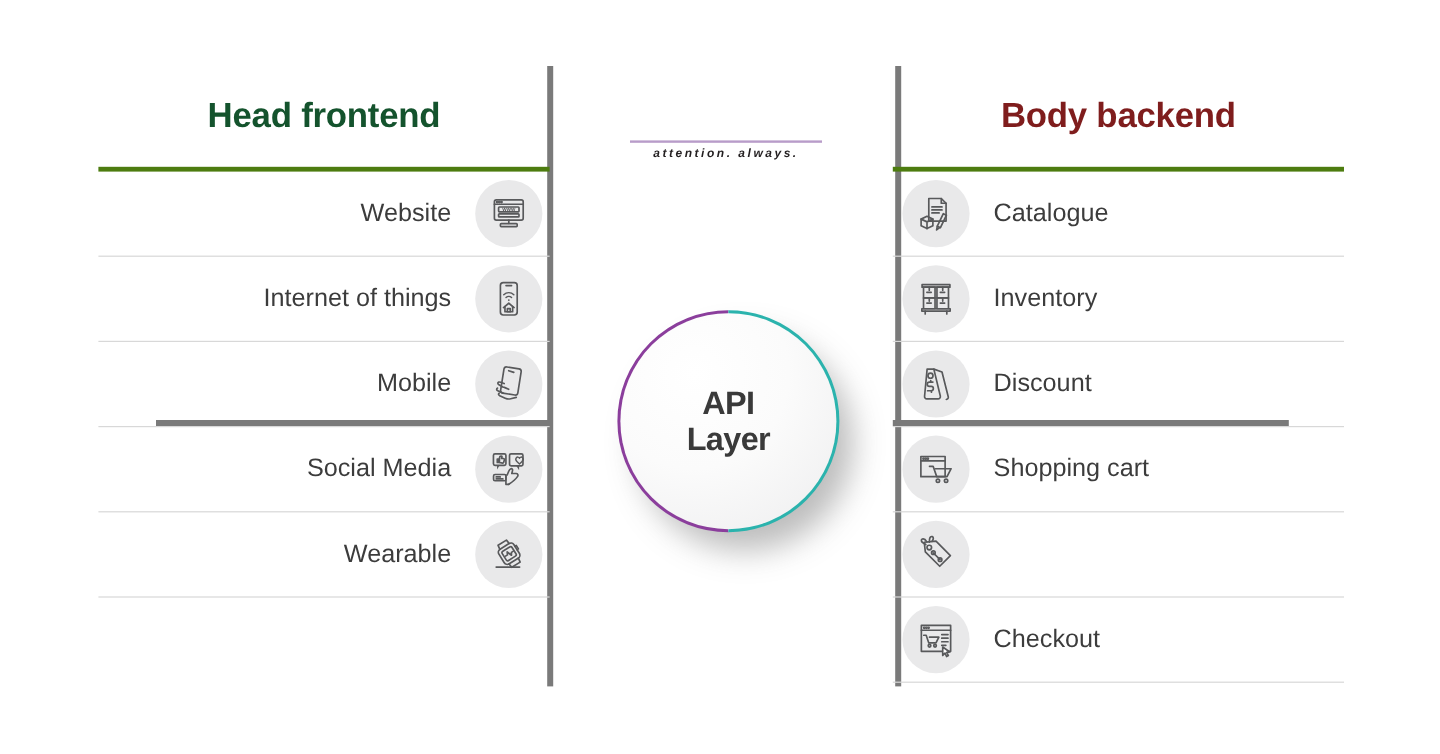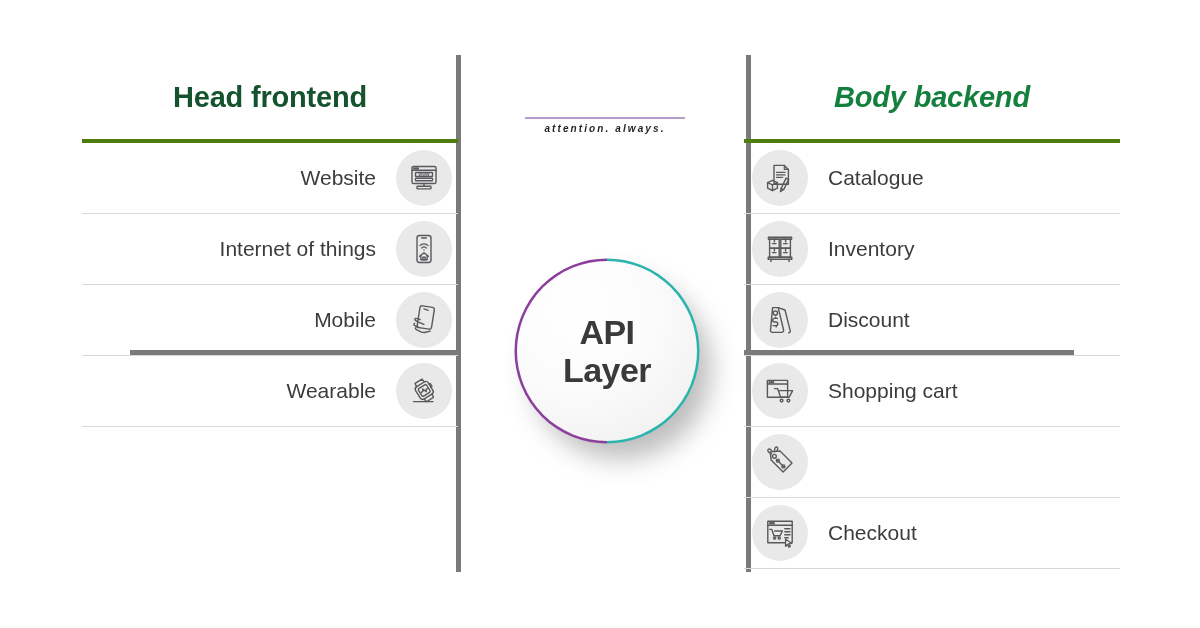--- a/index.html
+++ b/index.html
@@ -26,21 +26,21 @@
   .col.right{left:744px;}
 
   .col-title{
     height:84px;line-height:84px;
     text-align:center;
     font-size:29px;font-weight:bold;
     letter-spacing:-0.2px;
     white-space:nowrap;
   }
   .col.left .col-title{color:#14532d;}
-  .col.right .col-title{color:#15803d;font-style:italic;}
+  .col.right .col-title{color:#7f1d1d;}
 
   .rows{border-top:4px solid #4d7c0f;}
   .row{
     height:71px;
     border-bottom:1px solid #d8d8d8;
     display:flex;align-items:center;
     box-sizing:border-box;
   }
   .col.left .row{justify-content:flex-end;padding-right:6px;}
   .col.right .row{justify-content:flex-start;padding-left:8px;}
@@ -106,21 +106,21 @@
     position:absolute;left:0;top:0;width:196px;height:196px;
   }
   .hub-inner{
     position:absolute;left:8px;top:8px;width:180px;height:180px;
     border-radius:50%;
     background:radial-gradient(circle at 34% 28%, #ffffff 0%, #fbfbfb 45%, #ededee 100%);
     display:flex;align-items:center;justify-content:center;
   }
   .hub-text{
     text-align:center;
-    font-size:34px;font-weight:bold;color:#3a3a3a;
+    font-size:27px;font-weight:bold;color:#3a3a3a;
     line-height:1.12;
     letter-spacing:-0.5px;
   }
 </style>
 </head>
 <body>
 
 <div id="stage">
 
   <div class="v-line left"></div>
@@ -174,20 +174,38 @@
             <path d="M15.6 6.3l4.4.7" transform="rotate(9 18.7 14.5)"></path>
             <path d="M13.2 16.6c-1.6-.6-3.6-1.5-4.6-1.2-1 .3-1 1.6.2 2.3l3.6 2"></path>
             <path d="M7.6 20.4c-1 .5-1 1.7.2 2.2l4.4 2"></path>
             <path d="M9 24.6c-.9.6-.7 1.6.4 2.1l4.6 2.1c1.6.7 3 .9 4.6.5l4.6-1.2"></path>
             <path d="M13.3 19.8l3.6 1.6"></path>
           </svg>
         </span>
       </div>
 
 
+      <div class="row">
+        <span class="row-label">Social Media</span>
+        <span class="icon-bubble">
+          <svg width="34" height="34" viewBox="0 0 34 34" fill="none" stroke="#58595b" stroke-width="1.4" stroke-linecap="round" stroke-linejoin="round">
+            <rect x="4.2" y="4.2" width="10.4" height="9.6" rx="1.3"></rect>
+            <path d="M7.2 17.2l2.2-3.4h-2.2z" fill="#58595b" stroke="none"></path>
+            <path d="M7.4 11.4v-2.9h1.4v2.9z"></path>
+            <path d="M9.2 11.4V8.2c0-1.2.8-2.2 1.5-2.2.5 0 .7.4.6.9l-.3 1.2h1.5c.6 0 1 .5.85 1.05l-.6 2.1c-.1.4-.45.65-.85.65z"></path>
+            <rect x="17.6" y="4.2" width="11.2" height="10" rx="1.3"></rect>
+            <path d="M25.6 17.8l-2.4-3.6h2.4z" fill="#58595b" stroke="none"></path>
+            <path d="M23.2 7.6c.75-1.0 2.2-.9 2.7.25.5-1.15 1.95-1.25 2.7-.25.7.95.25 2.3-.75 3.25l-1.95 1.85-1.95-1.85c-1-.95-1.45-2.3-.75-3.25z" stroke-width="1.2"></path>
+            <path d="M17 29.6c2.8-1.9 6-4.6 7.2-6.4.9-1.3.3-2.6-1.1-2.6h-3.6l.6-2.4c.25-1-.45-1.9-1.35-1.6-.9.3-1.45 1.2-1.9 2.3l-1.2 2.9"></path>
+            <path d="M14.65 21.8l-.05 7.8h2.4"></path>
+            <rect x="4.3" y="21.4" width="10.3" height="5.2" rx="1.2"></rect>
+            <path d="M6.5 23.4h3.4M6.5 25.1h5.6"></path>
+          </svg>
+        </span>
+      </div>
 
       <div class="row">
         <span class="row-label">Wearable</span>
         <span class="icon-bubble">
           <svg width="34" height="34" viewBox="0 0 34 34" fill="none" stroke="#58595b" stroke-width="1.4" stroke-linecap="round" stroke-linejoin="round">
             <g transform="rotate(-32 17 16)">
               <rect x="9.6" y="9.3" width="14.8" height="14.4" rx="3"></rect>
               <rect x="12.2" y="12" width="9.6" height="9" rx="1.4"></rect>
               <path d="M13.4 16.6h1.9l1.1-2.2 1.6 4.2 1.2-2h1.6"></path>
               <path d="M12.4 9.3l.5-3.6h8.2l.5 3.6"></path>

